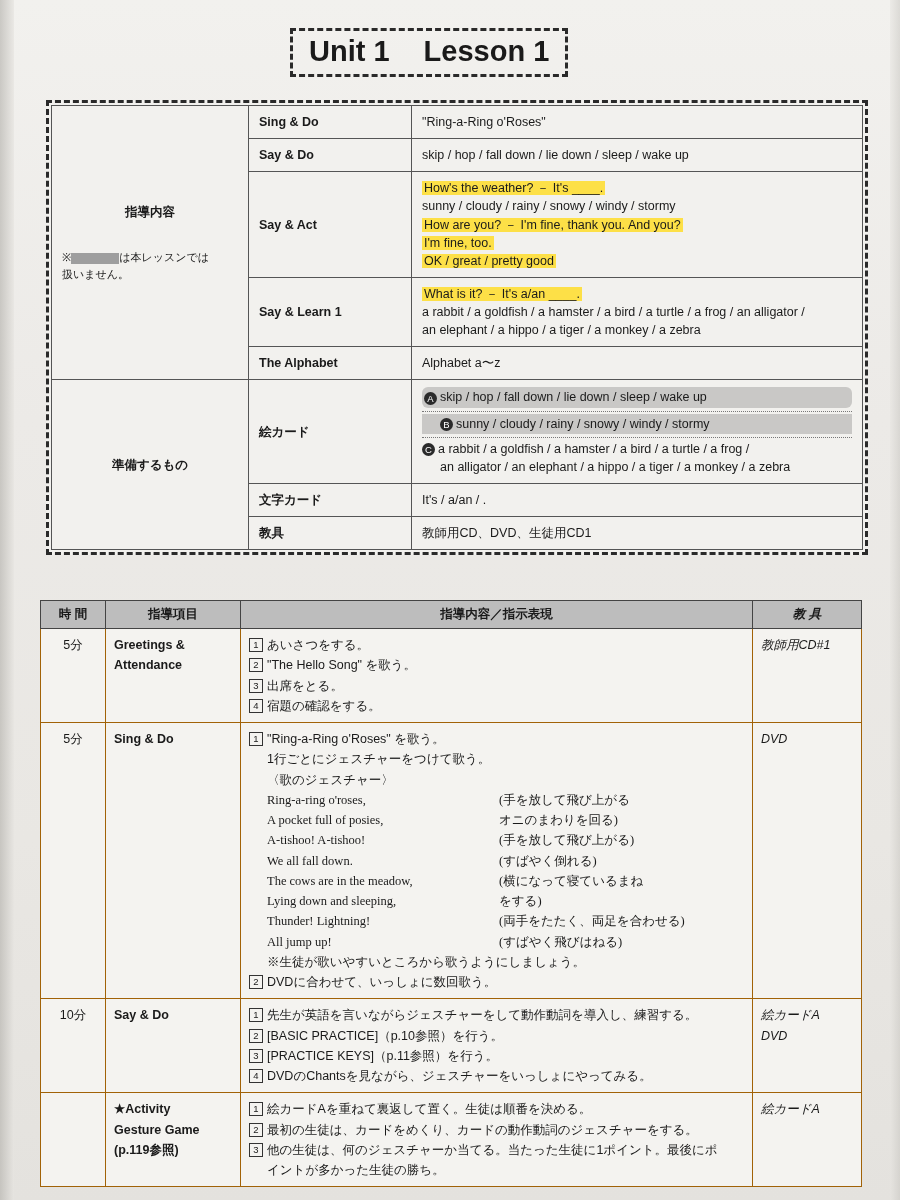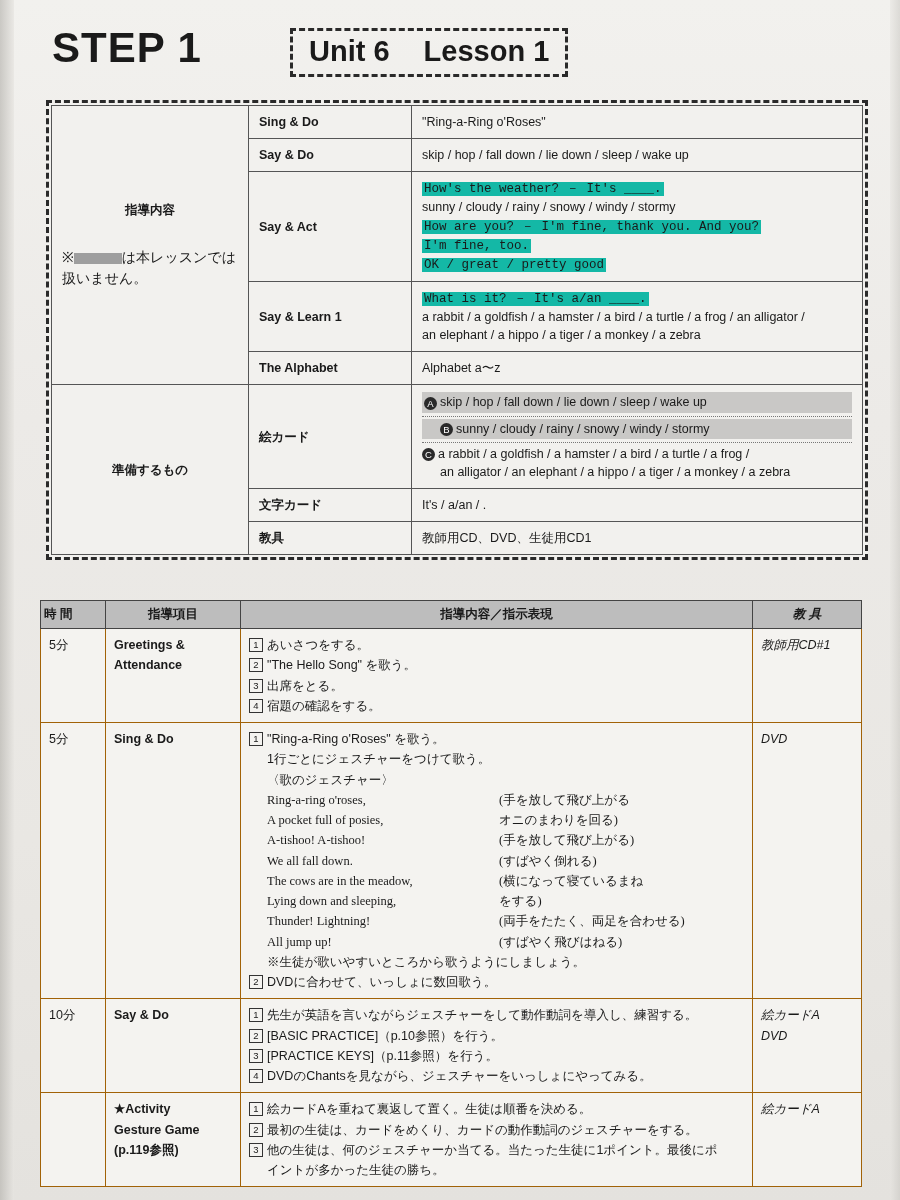--- a/index.html
+++ b/index.html
@@ -55,28 +55,28 @@
   .top-table td{
     border:1px solid #555;
     padding:7px 10px;
     font-size:12.5px;
     vertical-align:middle;
     line-height:1.45;
   }
   .col-label{width:176px;text-align:center;font-weight:bold;font-size:12.5px;}
   .col-sub{width:142px;font-weight:bold;font-size:12.5px;}
   .note{
-    font-weight:normal;font-size:14px;text-align:left;line-height:1.5;
+    font-weight:normal;font-size:11px;text-align:left;line-height:1.5;
     margin-top:28px;
   }
   .greybox{
     display:inline-block;background:#9e9e9e;width:48px;height:11px;
     vertical-align:middle;
   }
-  .hl{background:#14b8a6;padding:0 2px;font-family:Liberation Mono, monospace;}
+  .hl{background:#fde047;padding:0 2px;}
   .circled{
     display:inline-block;width:13px;height:13px;border-radius:50%;
     background:#2a2a2a;color:#fff;font-size:9.5px;line-height:13px;
     text-align:center;vertical-align:middle;margin-right:3px;
     font-family:"Liberation Sans", sans-serif;
   }
   .dotted-sep{border-bottom:1px dotted #777;height:1px;margin:2px 0;}
 
   
   .plan-wrap{
@@ -84,42 +84,41 @@
   }
   .plan{border-collapse:collapse;width:100%;background:#f4f3f0;}
   .plan th{
     border:1px solid #444;background:#bdbdbd;font-size:12.5px;
     padding:5px 3px;font-weight:bold;
   }
   .plan td{
     border:1px solid #a16207;font-size:12.5px;padding:6px 8px;
     vertical-align:top;line-height:1.62;
   }
-  .c-time{width:48px;text-align:left;}
+  .c-time{width:48px;text-align:center;}
   .c-item{width:118px;font-weight:bold;}
   .c-body{}
   .c-tool{width:92px;font-style:italic;}
   .num{
     display:inline-block;border:1px solid #333;width:12px;height:12px;
     line-height:12px;text-align:center;font-size:9.5px;margin-right:4px;
     vertical-align:1px;
   }
   .indent{padding-left:18px;display:block;}
   .gloss{display:flex;font-family:Liberation Serif, serif;}
   .gloss .en{width:232px;}
 </style>
 </head>
 <body>
 
 <div class="page">
 
   <div class="header">
-    <div class="step-title">STEP 1</div>
     <div class="unit-box">
-      <span>Unit 6</span>
+      <span>Unit 1</span>
       <span>Lesson 1</span>
     </div>
   </div>
 
   <div class="top-table-wrap">
     <table class="top-table">
       <tbody>
           <tr>
         <td class="col-label" rowspan="5">
           <div>指導内容</div>
@@ -155,21 +154,21 @@
       </tr>
       <tr>
         <td class="col-sub">The Alphabet</td>
         <td>Alphabet a〜z</td>
       </tr>
 
       <tr>
         <td class="col-label" rowspan="3">準備するもの</td>
         <td class="col-sub">絵カード</td>
         <td>
-          <div style="background:#c9c8c6;padding:1px 2px;">
+          <div style="background:#c9c8c6;padding:1px 2px;border-radius:6px;">
             <span class="circled">A</span><span>skip / hop / fall down / lie down / sleep / wake up</span>
           </div>
           <div class="dotted-sep"></div>
           <div style="background:#c9c8c6;padding:1px 18px;">
             <span class="circled">B</span><span>sunny / cloudy / rainy / snowy / windy / stormy</span>
           </div>
           <div class="dotted-sep"></div>
           <div>
             <span class="circled">C</span><span>a rabbit / a goldfish / a hamster / a bird / a turtle / a frog /</span>
           </div>

